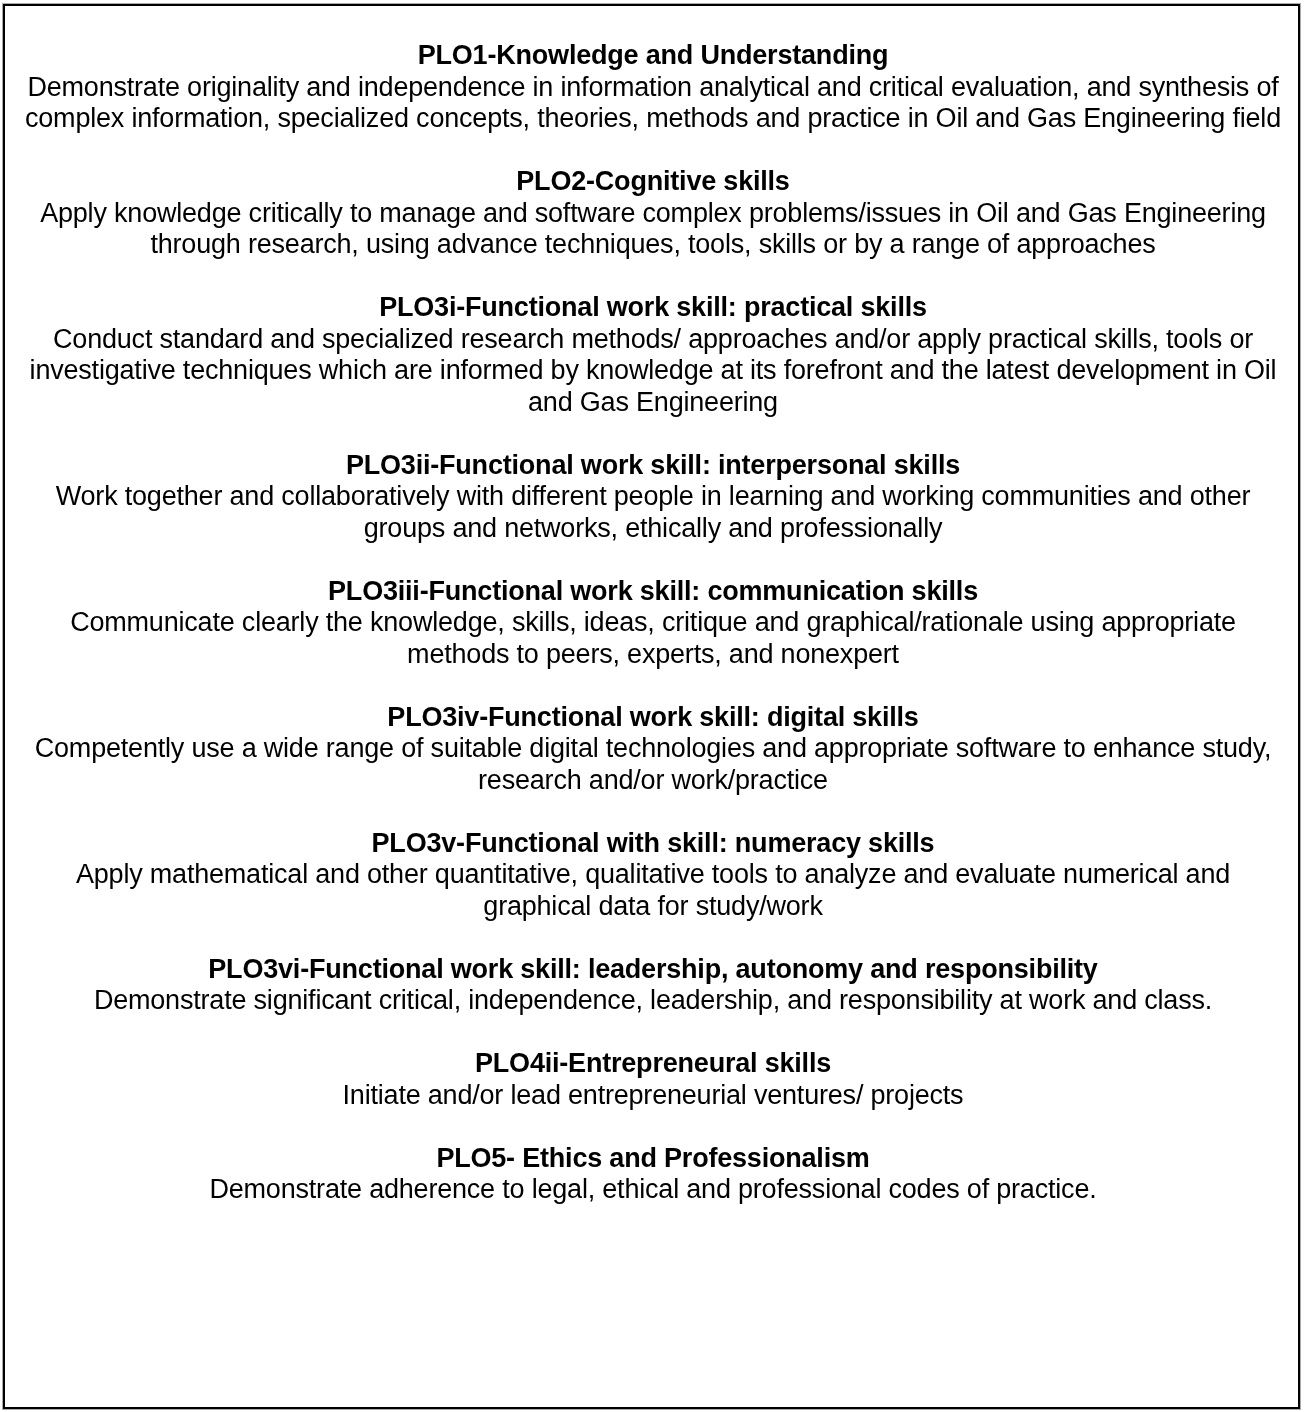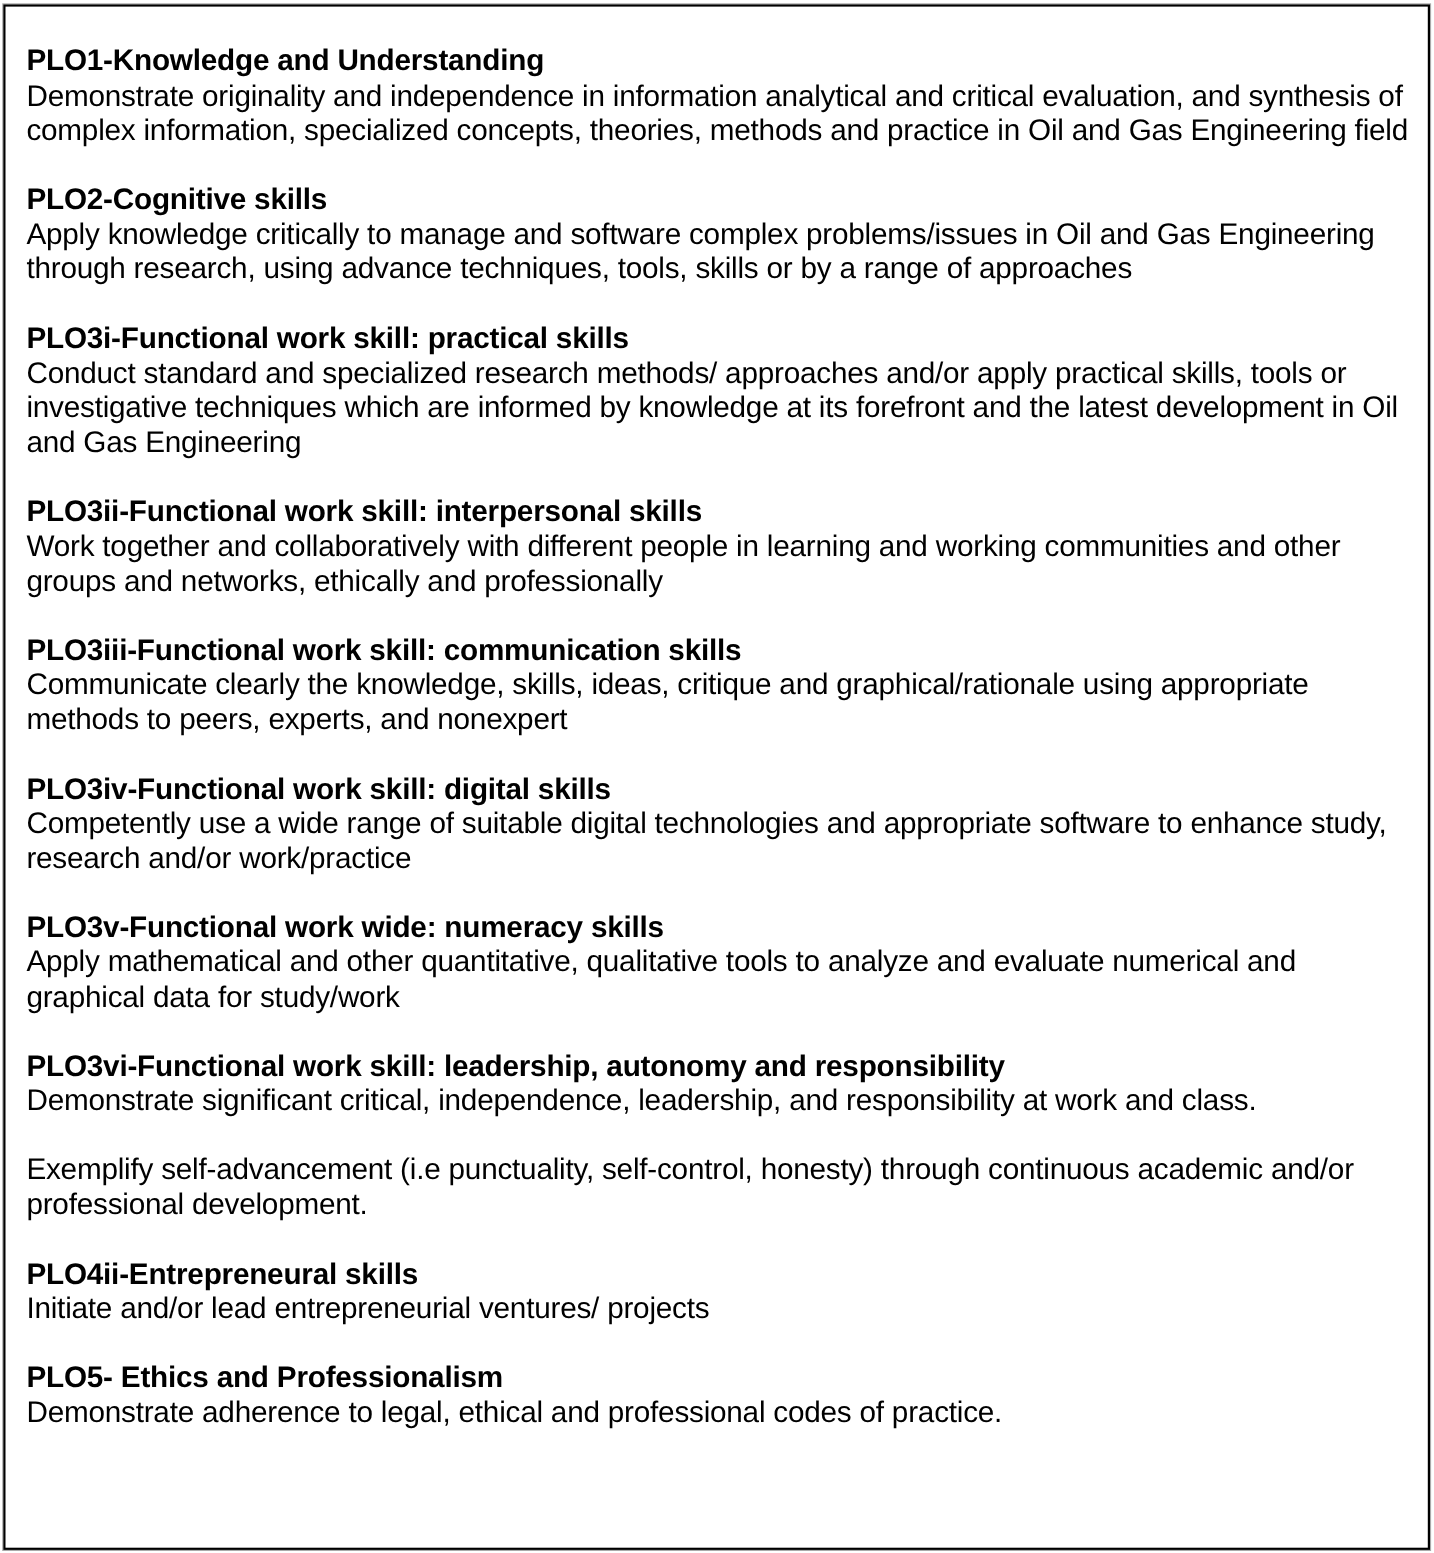--- a/index.html
+++ b/index.html
@@ -27,20 +27,21 @@
     background: #ffffff;
   }
   .doc-content {
     padding: 34px 16px 0 19px;
     font-size: 27px;
     line-height: 31.5px;
     letter-spacing: -0.2px;
   }
   .plo-section {
     margin: 0 0 31.5px 0;
+    text-align: center;
   }
   .plo-section:last-child {
     margin-bottom: 16px;
   }
   .plo-heading {
     font-size: 27px;
     font-weight: bold;
     margin: 0;
     padding: 0;
     line-height: 31.5px;
@@ -79,31 +80,30 @@
     <h2 class="plo-heading">PLO3iii-Functional work skill: communication skills</h2>
     <p class="plo-body">Communicate clearly the knowledge, skills, ideas, critique and graphical/rationale using appropriate methods to peers, experts, and nonexpert</p>
   </section>
 
   <section class="plo-section">
     <h2 class="plo-heading">PLO3iv-Functional work skill: digital skills</h2>
     <p class="plo-body">Competently use a wide range of suitable digital technologies and appropriate software to enhance study, research and/or work/practice</p>
   </section>
 
   <section class="plo-section">
-    <h2 class="plo-heading">PLO3v-Functional work wide: numeracy skills</h2>
+    <h2 class="plo-heading">PLO3v-Functional with skill: numeracy skills</h2>
     <p class="plo-body">Apply mathematical and other quantitative, qualitative tools to analyze and evaluate numerical and graphical data for study/work</p>
   </section>
 
   <section class="plo-section">
     <h2 class="plo-heading">PLO3vi-Functional work skill: leadership, autonomy and responsibility</h2>
     <p class="plo-body">Demonstrate significant critical, independence, leadership, and responsibility at work and class.</p>
   </section>
 
   <section class="plo-section">
-    <p class="plo-body">Exemplify self-advancement (i.e punctuality, self-control, honesty) through continuous academic and/or professional development.</p>
   </section>
 
   <section class="plo-section">
     <h2 class="plo-heading">PLO4ii-Entrepreneural skills</h2>
     <p class="plo-body">Initiate and/or lead entrepreneurial ventures/ projects</p>
   </section>
 
   <section class="plo-section">
     <h2 class="plo-heading">PLO5- Ethics and Professionalism</h2>
     <p class="plo-body">Demonstrate adherence to legal, ethical and professional codes of practice.</p>

